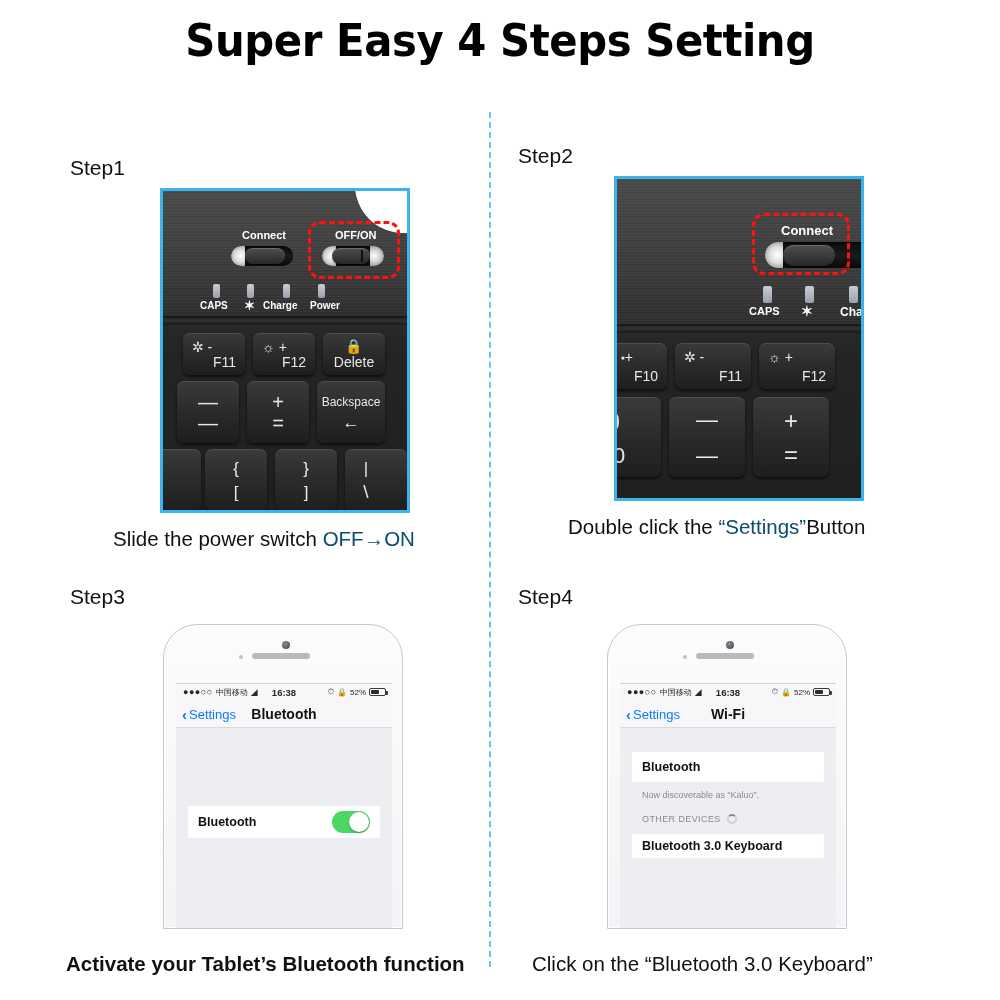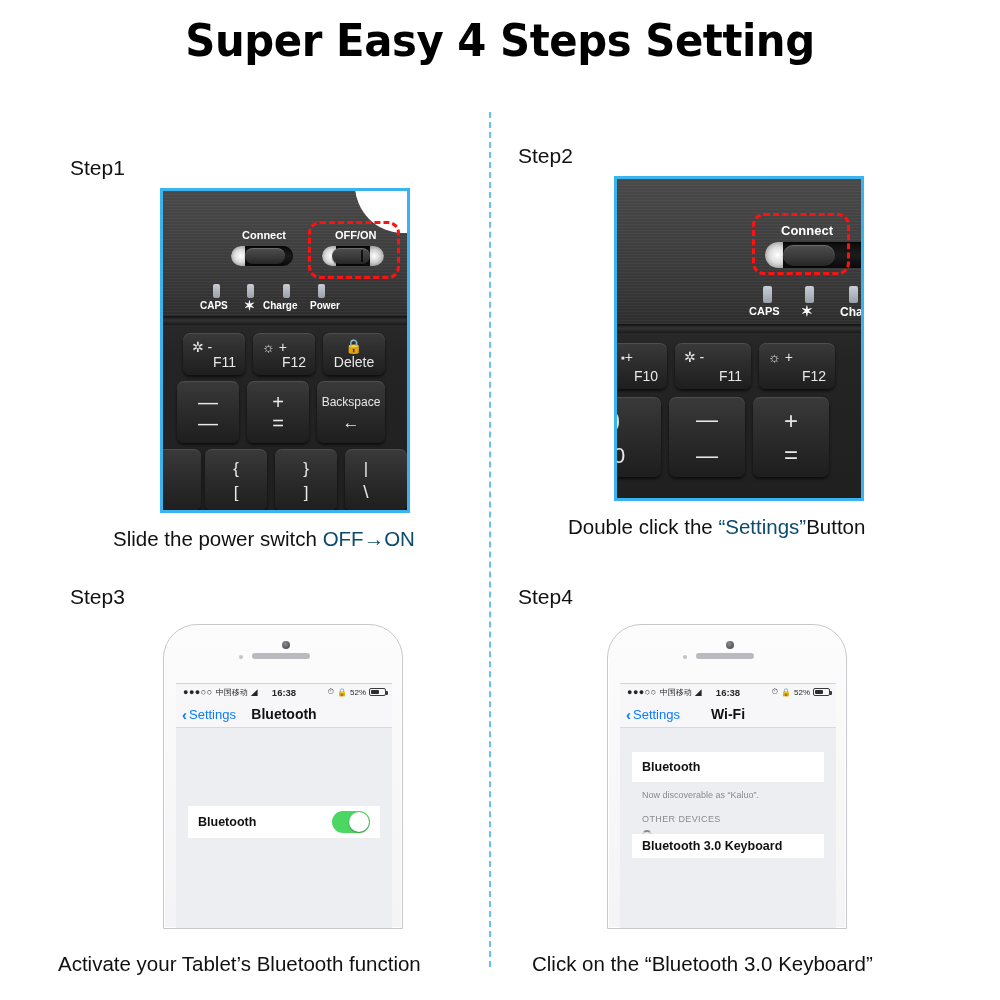--- a/index.html
+++ b/index.html
@@ -258,21 +258,20 @@
   .note {
     position:absolute; left: 22px;
     font-size: 9px; color: #8a8a8f;
     font-family: "Liberation Sans", sans-serif;
   }
   .section-hdr {
     position:absolute; left:22px;
     font-size: 9px; color:#8a8a8f; letter-spacing: .4px;
     display:flex; gap:6px;
     font-family: "Liberation Sans", sans-serif;
-    flex-direction: column;
   }
   .spinner {
     width:10px; height:10px; border-radius:50%;
     border: 2px solid #d0d0d5; border-top-color: #8a8a8f;
     display:inline-block;
   }
 </style>
 </head>
 <body>
 
@@ -462,21 +461,21 @@
           <div class="nav-title">Bluetooth</div>
         </div>
 
         <div class="list-row" style="top:122px;height:32px;">
           <span>Bluetooth</span>
           <span class="toggle"></span>
         </div>
       </div>
     </div>
 
-    <div class="caption" style="left:58px;top:950px;top:392px;">
+    <div class="caption" style="left:66px;top:950px;top:392px;font-weight:bold;">
       <span>Activate your Tablet’s Bluetooth function</span>
     </div>
   </div>
 
   <div class="cell" style="left:490px;top:560px;width:510px;height:440px;">
     <div class="step-label" style="left:28px;top:25px;">Step4</div>
 
     <div class="phone" style="left:117px;top:64px;width:240px;height:305px;">
       <div class="ph-cam" style="left:118px;top:16px;"></div>
       <div class="ph-sensor" style="left:75px;top:30px;"></div>

